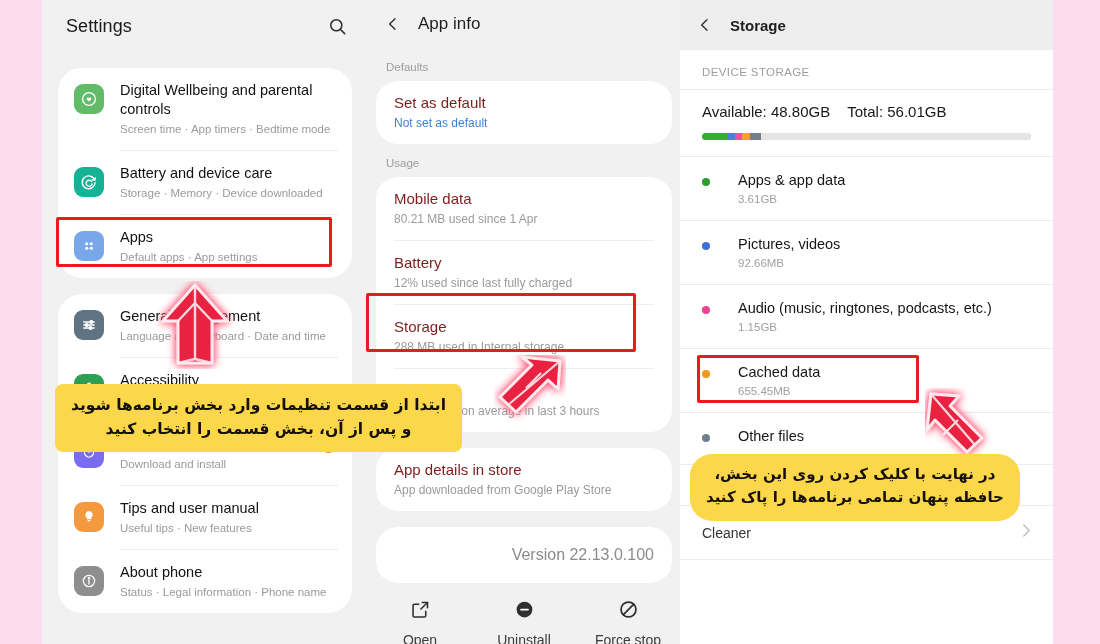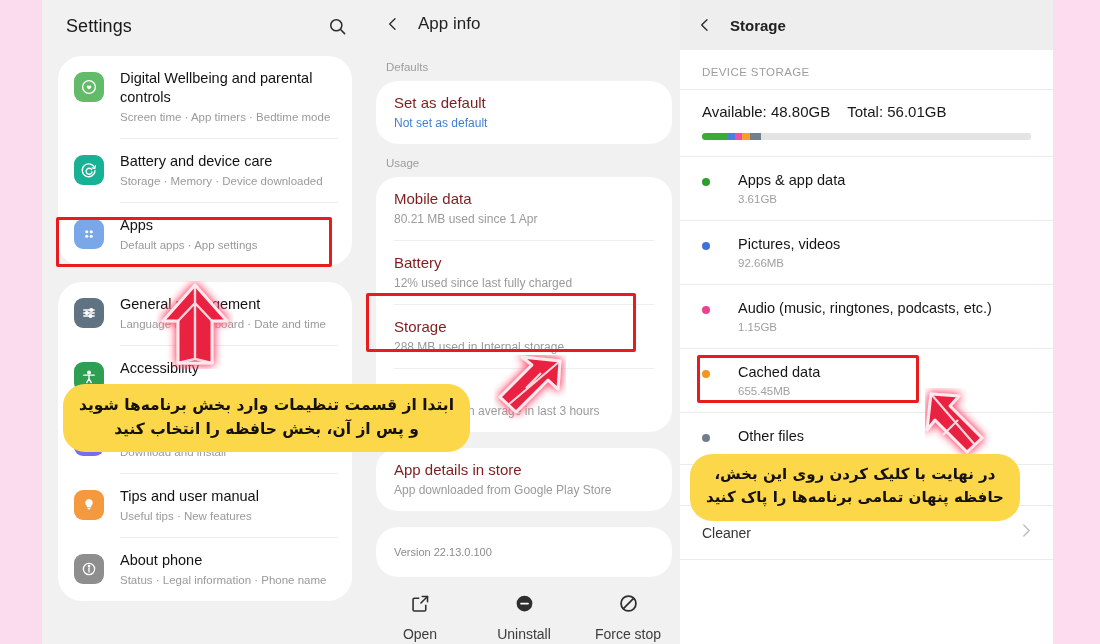--- a/index.html
+++ b/index.html
@@ -62,21 +62,21 @@
 
   
   .sectionlabel { font-size: 11.5px; color: #9d9d9d; padding: 13px 0 8px 18px; }
   .acard { background: #fff; border-radius: 22px; margin: 0 8px; }
   .arow { padding: 12px 18px 13px 18px; position: relative; }
   .atitle { font-size: 15px; color: #7f1d1d; line-height: 20px; }
   .asub { font-size: 12px; color: #9a9a9a; margin-top: 3px; line-height: 15px; }
   .asub.link { color: #3f7fcf; }
   .adiv { height: 1px; background: #eeeeee; margin: 0 18px; }
   .versionrow { padding: 19px 18px; }
-  .vtext { font-size: 11px; color: #8c8c8c; }
+  .vtext { font-size: 16px; color: #8c8c8c; text-align: right; }
 
   .actionbar { display: flex; margin-top: 16px; }
   .action { flex: 1; display: flex; flex-direction: column; align-items: center; gap: 8px; }
   .action svg { width: 21px; height: 21px; }
   .alabel { font-size: 14px; color: #3c3c3c; }
 
   
   .stor-caps { font-size: 11.5px; color: #9d9d9d; padding: 16px 4px 11px 22px; letter-spacing: .4px; }
   .stor-div { height: 1px; background: #ebebeb; }
   .stor-avail { padding: 13px 22px 0 22px; font-size: 15px; color: #181818; }
@@ -95,21 +95,21 @@
     position: absolute; border: 3px solid #e81c1c; border-radius: 2px;
     pointer-events: none;
   }
   .callout {
     position: absolute; background: #fbd749; border-radius: 22px;
     padding: 9px 16px 11px 16px; direction: rtl; text-align: center;
     font-family: "DejaVu Sans", sans-serif; font-weight: bold;
     color: #15100a; line-height: 1.55; white-space: nowrap;
   }
   .callout div { display: block; }
-  #callout-1 { left: 63px; top: 384px; font-size: 15.5px; }
+  #callout-1 { left: 55px; top: 384px; font-size: 15.5px; border-radius: 8px; }
   #callout-2 { left: 690px; top: 454px; font-size: 15px; }
 
   .arrowimg { position: absolute; pointer-events: none; }
 </style>
 </head>
 <body>
 
 <div id="root">
 
   <div class="panel" id="panel-settings">
@@ -117,21 +117,21 @@
     <div class="pheader">
       <div class="settings-title">Settings</div>
       <div class="search-ic">
         <svg viewBox="0 0 24 24" fill="none" stroke="#2b2b2b" stroke-width="1.9">
           <circle cx="10.5" cy="10.5" r="7"></circle>
             <line x1="15.8" y1="15.8" x2="21" y2="21" stroke-linecap="round"></line>
         </svg>
       </div>
     </div>
 
-    <div class="card" style="margin-top:4px;">
+    <div class="card" style="margin-top:16px;">
 
       <div class="srow">
         <div class="sicon ic-green">
           <svg viewBox="0 0 24 24" fill="none" stroke="#fff" stroke-width="1.8">
             <circle cx="12" cy="12" r="8.5"></circle>
             <path d="M12 15.3c-1.6-1.2-3.1-2.2-3.1-3.7 0-1 .8-1.7 1.7-1.7.7 0 1.1.35 1.4.78.3-.43.7-.78 1.4-.78.9 0 1.7.7 1.7 1.7 0 1.5-1.5 2.5-3.1 3.7z" fill="#fff" stroke="none"></path>
           </svg>
         </div>
         <div class="stext">
           <div class="stitle">Digital Wellbeing and parental controls</div>
@@ -457,21 +457,21 @@
 
   <svg class="arrowimg" style="left:925px; top:388px; width:72px; height:68px;" viewBox="0 0 72 68">
     <g filter="url(#glowA)">
       <path d="M6 6 L34 8 L25 18 L57 50 L42 64 L10 32 L2 42 Z" fill="#e8203f" stroke="#ffe9ee" stroke-width="3" stroke-linejoin="round"></path>
       <path d="M6 6 L50 57 M18 47 L33 32" fill="none" stroke="#ffe9ee" stroke-width="2.2" opacity="0.9"></path>
     </g>
   </svg>
 
   <div class="callout" id="callout-1">
     <div>ابتدا از قسمت تنظیمات وارد بخش برنامه‌ها شوید</div>
-    <div>و پس از آن، بخش حافظه را انتخاب کنید</div>
+    <div>و پس از آن، بخش قسمت را انتخاب کنید</div>
   </div>
 
   <div class="callout" id="callout-2">
     <div>در نهایت با کلیک کردن  روی این بخش،</div>
     <div>حافظه پنهان تمامی برنامه‌ها را پاک کنید</div>
   </div>
 
 </div>
 
 </body></html>

